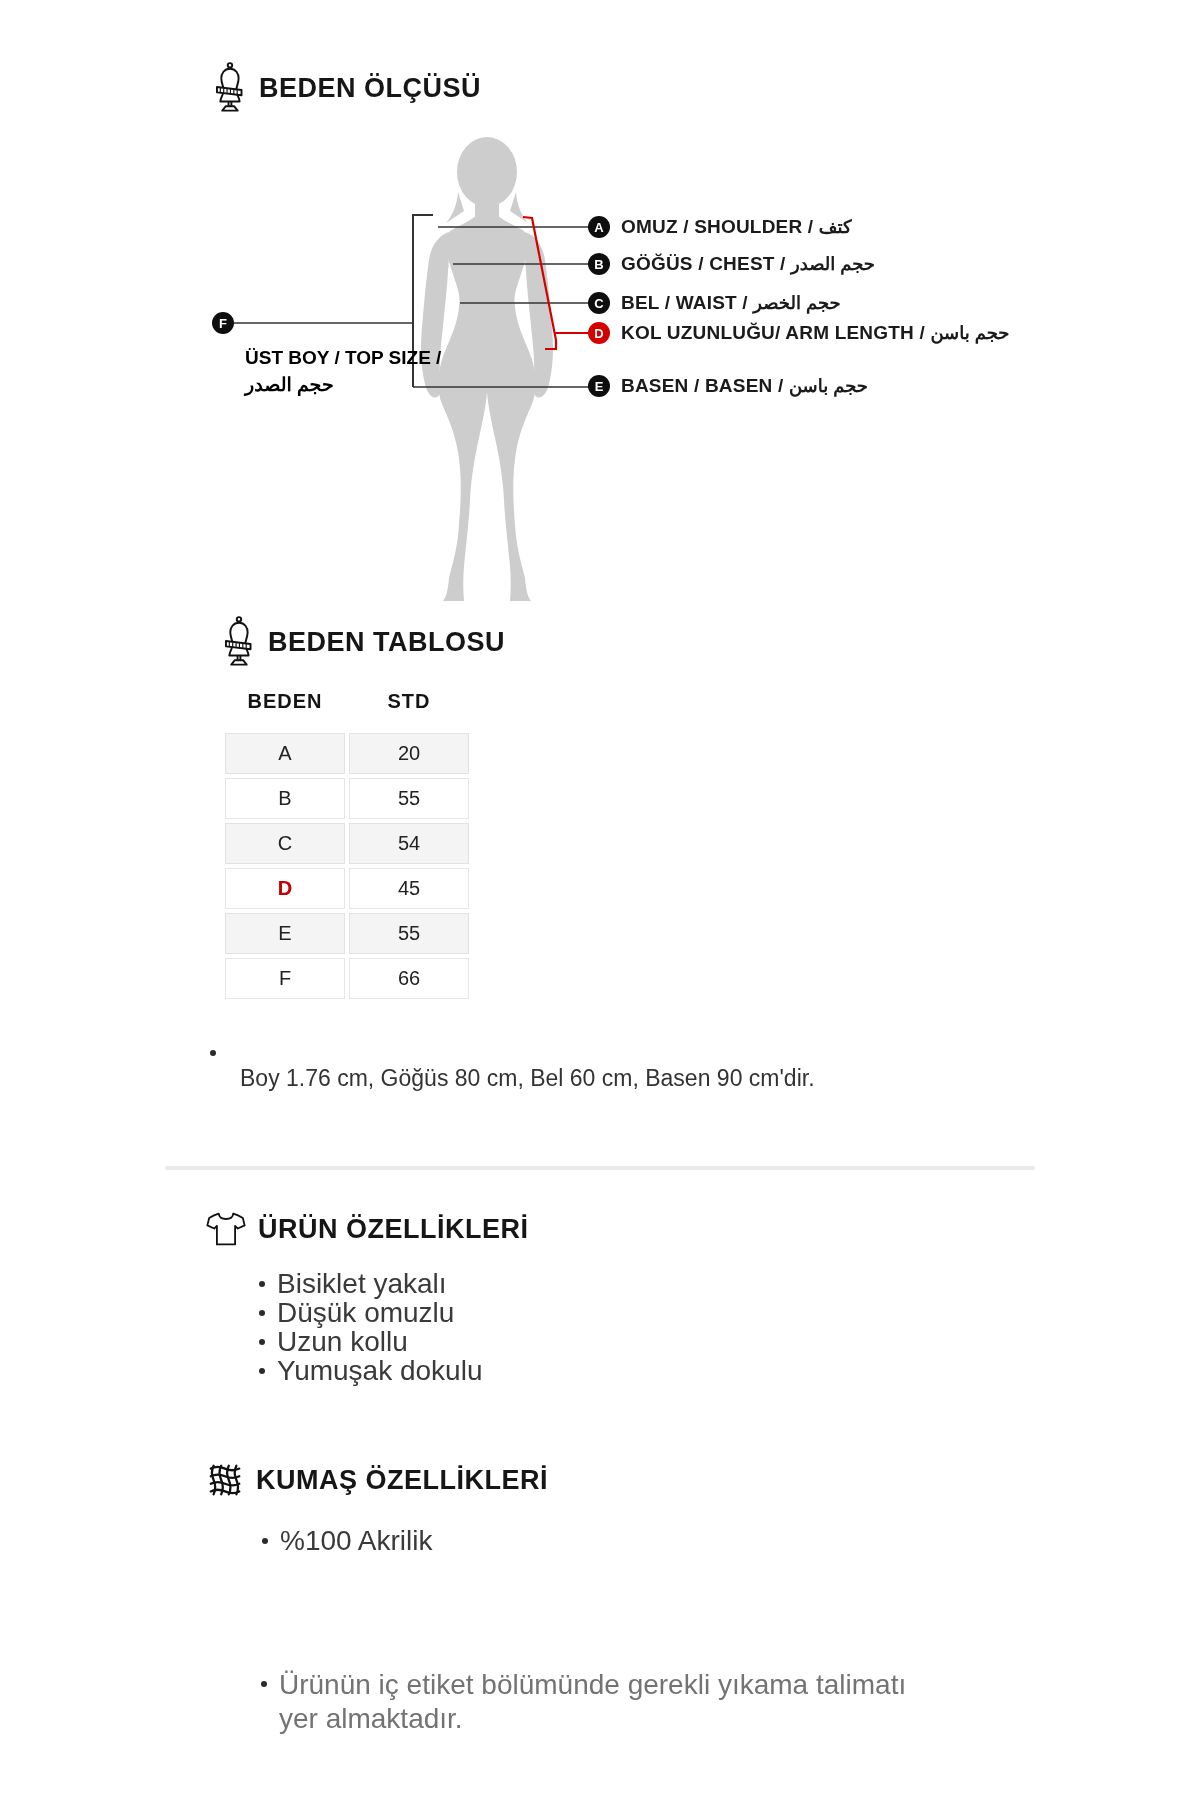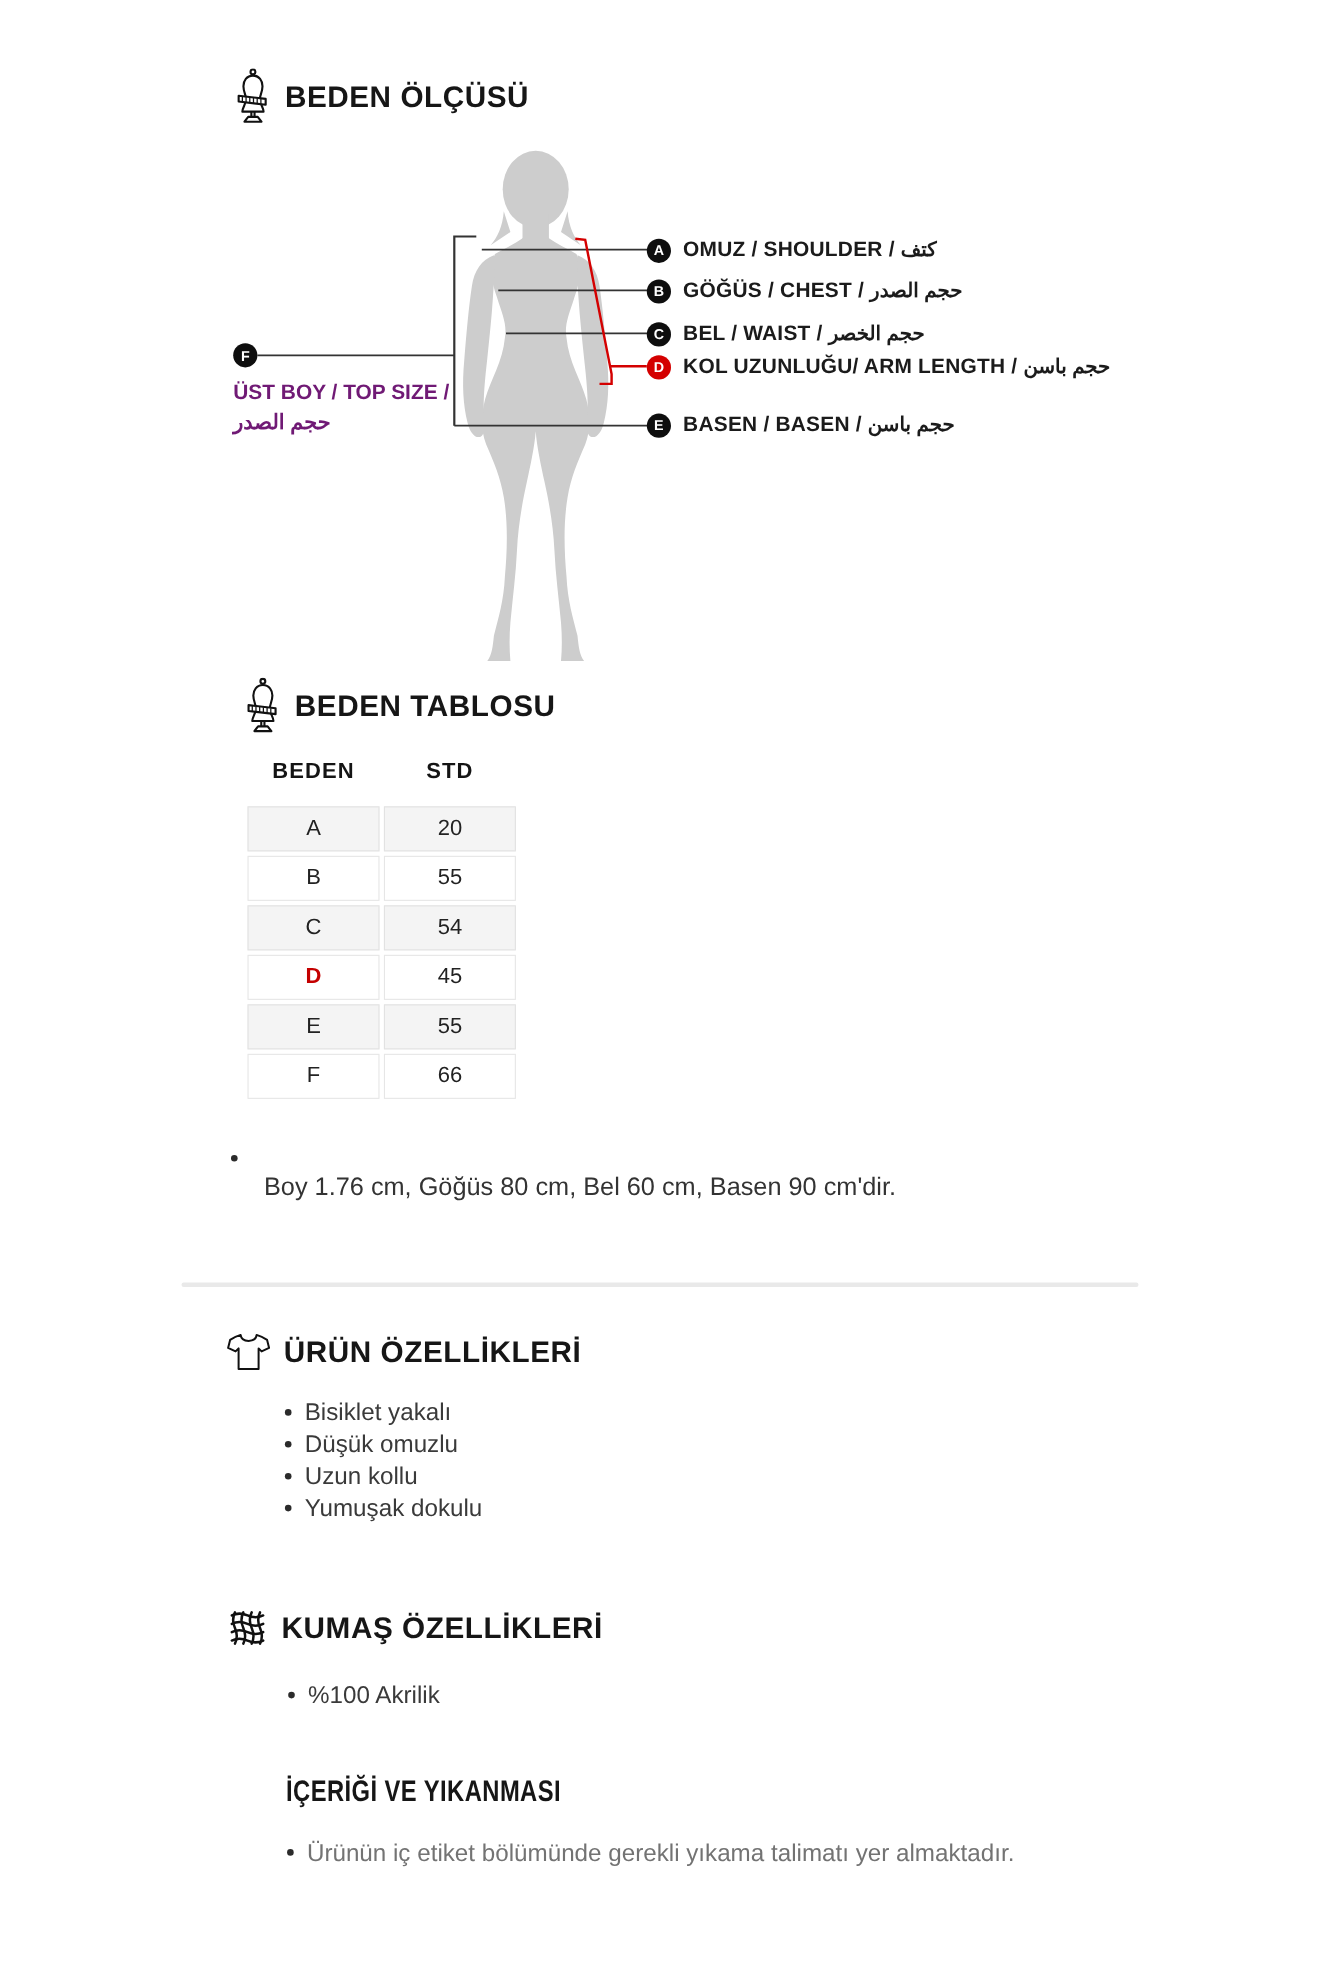--- a/index.html
+++ b/index.html
@@ -24,21 +24,21 @@
   .diagram-svg{position:absolute;left:0;top:0;}
   .callout{position:absolute;display:flex;align-items:center;gap:11px;}
   .badge{
     width:22px;height:22px;border-radius:50%;background:#0e0e0e;color:#fff;
     font-size:13px;font-weight:700;display:flex;align-items:center;justify-content:center;
     flex:0 0 auto;
   }
   .badge.red{background:var(--red);}
   .callout-text{font-size:19px;font-weight:600;letter-spacing:.2px;color:#1b1b1b;white-space:nowrap;}
   .callout-text .ar{font-size:18px;font-weight:600;}
-  .f-label{position:absolute;font-size:19px;font-weight:600;color:#701a75;line-height:27px;white-space:nowrap;}
+  .f-label{position:absolute;font-size:19px;font-weight:600;color:#000000;line-height:27px;white-space:nowrap;margin-left:33px;}
 
   
   .size-table{position:absolute;left:225px;top:690px;}
   .thead{display:flex;gap:4px;margin-bottom:20px;}
   .th{width:120px;text-align:center;font-size:20px;font-weight:700;letter-spacing:1px;color:#141414;}
   .trow{display:flex;gap:4px;margin-bottom:4px;}
   .td{
     width:120px;height:41px;box-sizing:border-box;display:flex;align-items:center;justify-content:center;
     font-size:20px;font-weight:500;color:#222;background:#fff;border:1px solid #e6e6e6;
   }
@@ -48,21 +48,21 @@
   
   .manken{position:absolute;left:210px;top:1050px;font-size:23px;color:var(--body-ink);}
   .manken-line1{display:flex;align-items:center;gap:9px;margin-bottom:7px;}
   .manken-line1 b{color:#1d1d1d;}
   .manken-detail{margin-left:30px;line-height:31px;color:#333;}
 
   .dot{display:inline-block;width:6px;height:6px;border-radius:50%;background:#2b2b2b;flex:0 0 auto;}
 
   .divider{position:absolute;left:165px;top:1166px;width:870px;height:4px;background:#e9e9e9;border-radius:2px;}
 
-  .bullet-list{position:absolute;font-size:22px;color:#3a3a3a;}
+  .bullet-list{position:absolute;font-size:28px;color:#3a3a3a;}
   .bullet-item{display:flex;align-items:center;gap:12px;height:29px;}
   .bullet-item.tall{align-items:flex-start;height:auto;}
   .bullet-item.tall .dot{margin-top:13px;}
   .care-text{width:660px;line-height:34px;color:#737373;}
   .fab-item{display:flex;align-items:center;gap:12px;height:29px;}
 </style>
 </head>
 <body>
 
 <div class="page">
@@ -241,23 +241,20 @@
     </svg>
     <div class="sec-title">KUMAŞ ÖZELLİKLERİ</div>
   </div>
   <div class="bullet-list" style="left:262px;top:1526px;">
     <div class="fab-item">
         <span class="dot"></span>
         <span>%100 Akrilik</span>
       </div>
   </div>
 
-  <div class="sec-header" style="left:260px;top:1613px;">
-    <div class="sec-title condensed">İÇERİĞİ VE YIKANMASI</div>
-  </div>
   <div class="bullet-list" style="left:261px;top:1668px;">
     <div class="bullet-item tall">
       <span class="dot"></span>
       <span class="care-text">Ürünün iç etiket bölümünde gerekli yıkama talimatı yer almaktadır.</span>
     </div>
   </div>
 
 </div>
 
 </body></html>

